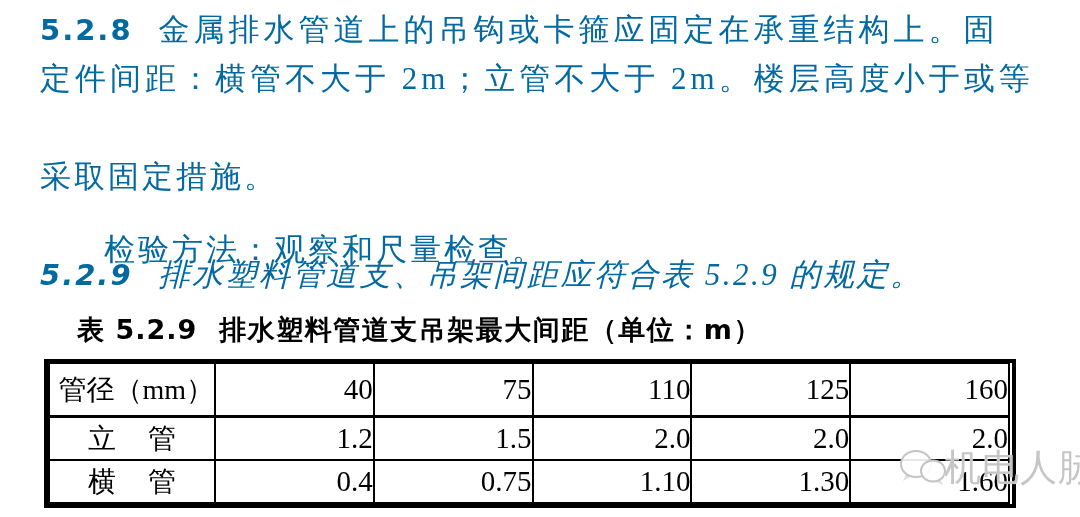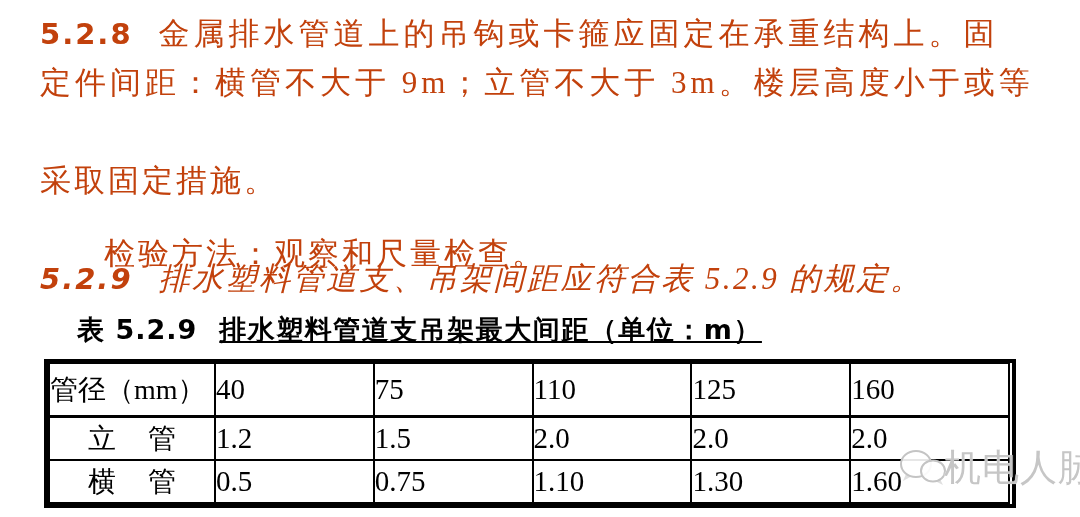--- a/index.html
+++ b/index.html
@@ -14,23 +14,23 @@
     position: relative;
     width: 1080px; height: 517px;
     background: #ffffff;
   }
   
   .tline {
     position: absolute;
     left: 40px;
     white-space: nowrap;
     font-size: 31px;
-    line-height: 41px;
+    line-height: 34px;
     letter-spacing: 4px;
-    color: #c2410c;
+    color: #0369a1;
   }
   .tline .clause-num {
     font-family: "DejaVu Sans", "Liberation Sans", sans-serif;
     font-weight: bold;
     font-size: 29px;
     letter-spacing: 2px;
     margin-right: 26px;
   }
   .tline .clause-num:empty { margin-right: 0; }
   .l1 { top: 13px; }
@@ -45,34 +45,34 @@
     position: absolute;
     left: 77px; top: 313px;
     white-space: nowrap;
     font-family: "DejaVu Sans", "Liberation Sans", sans-serif;
     font-weight: bold;
     font-size: 27px;
     line-height: 34px;
     color: #000;
   }
   .caption .cap-label { margin-right: 22px; letter-spacing: 1px; }
-  .caption .cap-title { letter-spacing: 1.5px; text-decoration: underline; }
+  .caption .cap-title { letter-spacing: 1.5px; }
 
   
   .tbl {
     position: absolute;
     left: 48px; top: 362px;
     width: 962px; height: 141px;
     border-collapse: collapse;
     table-layout: fixed;
     font-size: 29px;
   }
   .tbl td {
     border: 2px solid #000;
-    text-align: left;
+    text-align: right;
     vertical-align: middle;
     padding: 0;
     height: 41px;
     overflow: hidden;
   }
   .tbl tr.hdr td { height: 51px; border-bottom-width: 3px; }
   .tbl td.rowlabel { font-size: 28px; }
   .tbl .spread {
     display: flex;
     justify-content: space-between;
@@ -108,21 +108,21 @@
 </style>
 </head>
 <body>
 
 <div class="page">
 
   <div class="tline l1">
     <span class="clause-num">5.2.8</span><span>金属排水管道上的吊钩或卡箍应固定在承重结构上。固</span>
   </div>
   <div class="tline l2">
-    <span>定件间距：横管不大于 9m；立管不大于 3m。楼层高度小于或等</span>
+    <span>定件间距：横管不大于 2m；立管不大于 2m。楼层高度小于或等</span>
   </div>
   <div class="tline l4">
     <span>采取固定措施。</span>
   </div>
   <div class="tline l5">
     <span>检验方法：观察和尺量检查。</span>
   </div>
   <div class="tline l6">
     <span class="clause-num">5.2.9</span><span>排水塑料管道支、吊架间距应符合表 5.2.9 的规定。</span>
   </div>
@@ -162,21 +162,21 @@
         <td>2.0</td>
         <td>2.0</td>
       </tr>
       <tr>
         <td class="rowlabel">
           <span class="spread">
               <span>横</span>
               <span>管</span>
             </span>
         </td>
-        <td>0.5</td>
+        <td>0.4</td>
         <td>0.75</td>
         <td>1.10</td>
         <td>1.30</td>
         <td>1.60</td>
       </tr>
     </tbody>
   </table>
   <div class="tbl-frame"></div>
 
   <div class="watermark">

